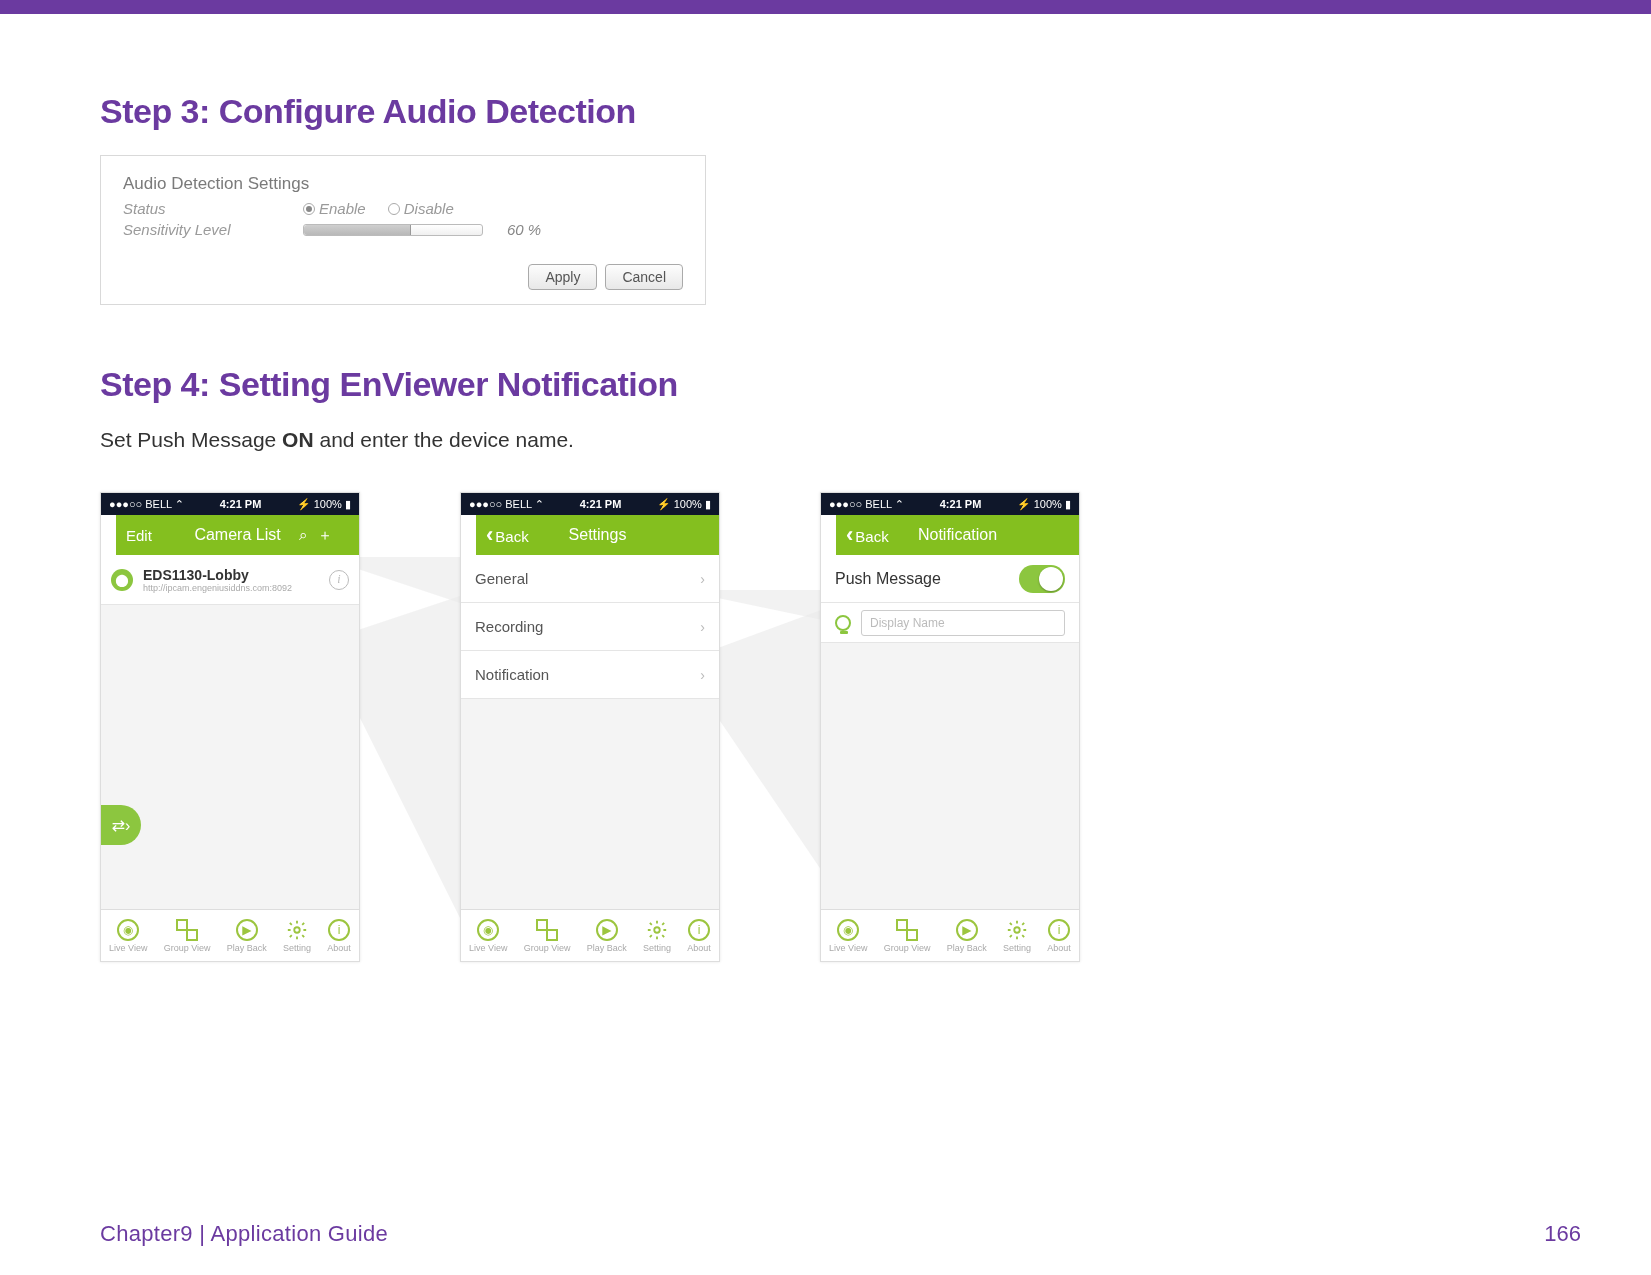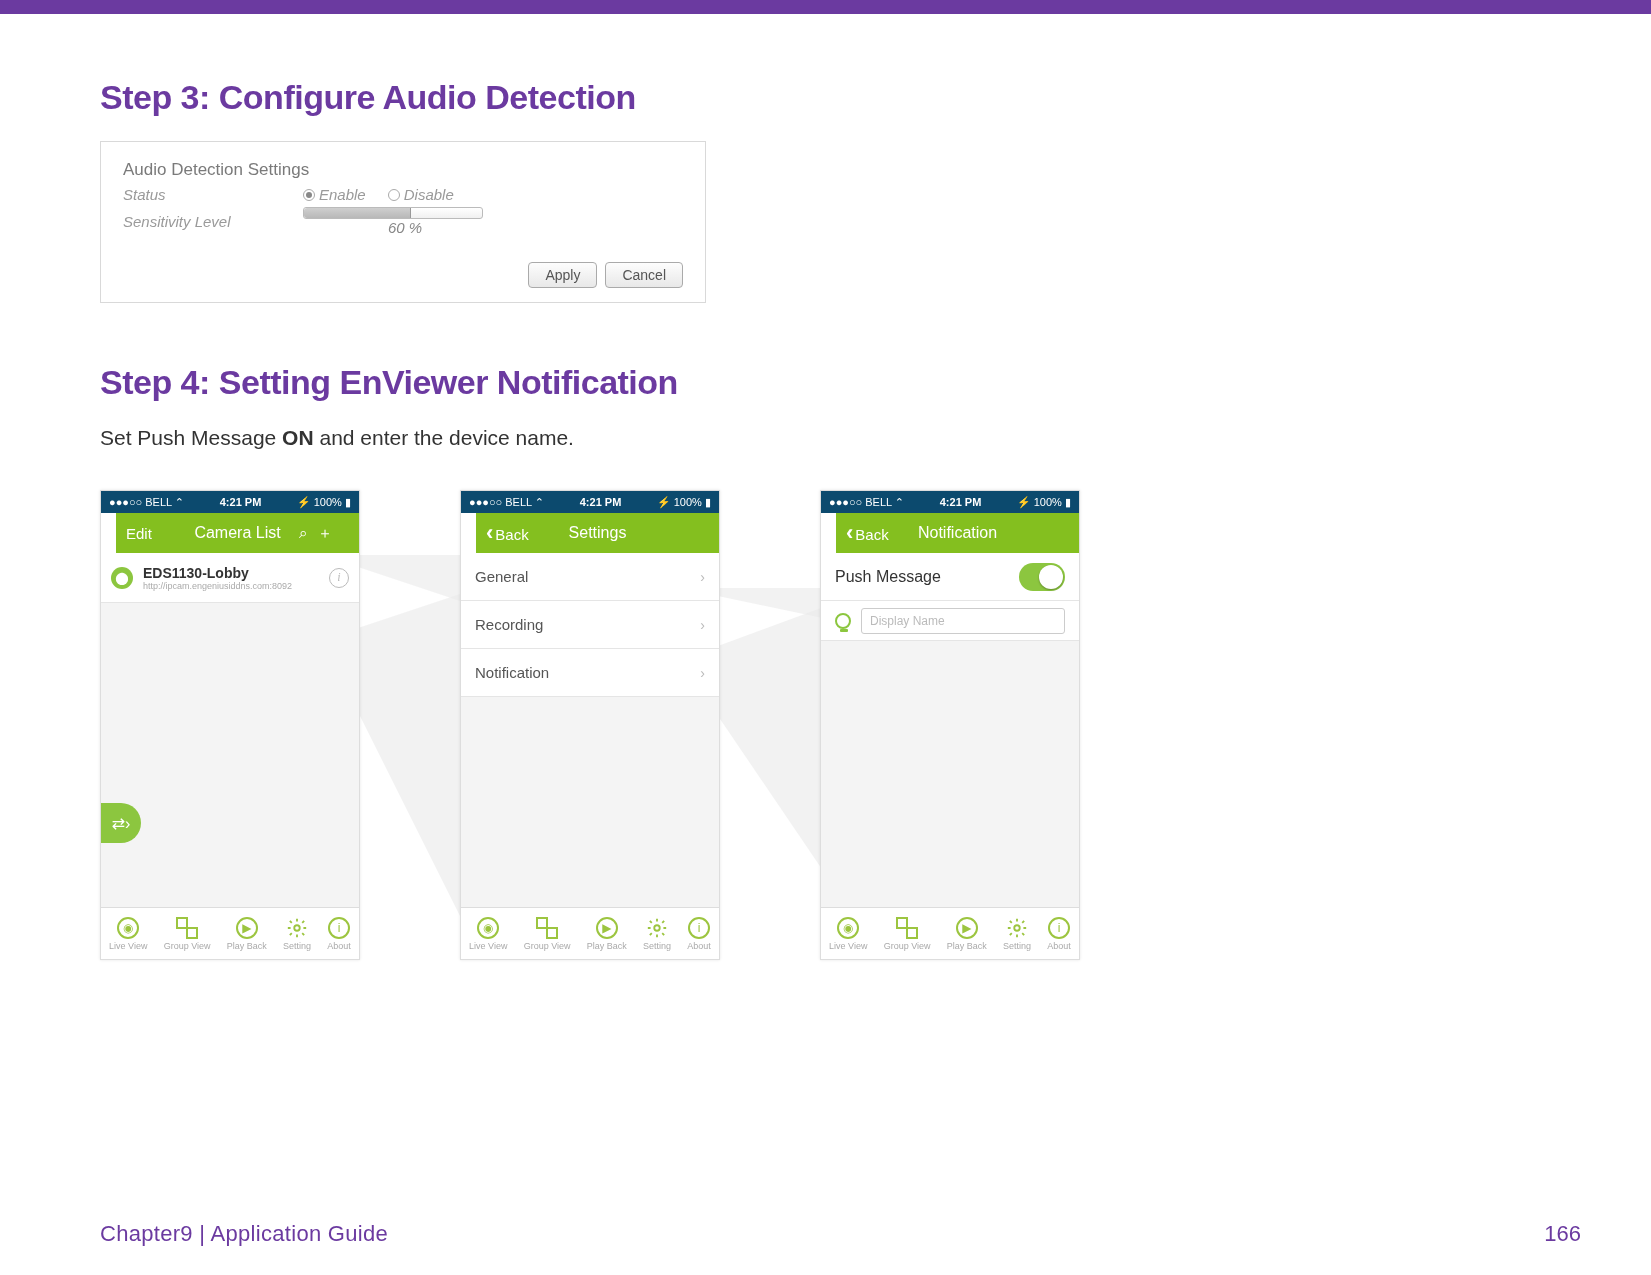--- a/index.html
+++ b/index.html
@@ -20,21 +20,21 @@
   .page {
     position: absolute;
     top: 40px;
     left: 100px;
     right: 70px;
   }
   h2.step {
     color: #6b3aa0;
     font-size: 34px;
     font-weight: 700;
-    margin-top: 38px;
+    margin-top: 52px;
     margin-bottom: 24px;
     letter-spacing: -0.5px;
   }
   .intro {
     font-size: 21px;
     color: #333;
     margin-bottom: 30px;
   }
   .intro .crumb {
     color: #6b3aa0;
@@ -74,21 +74,21 @@
     width: 12px; height: 12px; border-radius: 50%;
     border: 1px solid #aaa; display: inline-block;
     margin-right: 4px; vertical-align: middle;
     position: relative;
   }
   .radio-dot.on::after {
     content:""; position:absolute; top:2px; left:2px;
     width:6px; height:6px; border-radius:50%; background:#888;
   }
   .radio-lbl { margin-right: 22px; vertical-align: middle; }
-  .slider-wrap { display:flex; align-items:center;flex-direction:column; }
+  .slider-wrap { display:flex; align-items:center; }
   .slider-track {
     width: 180px; height: 12px;
     border: 1px solid #bbb;
     border-radius: 3px;
     background: linear-gradient(#fff,#f0f0f0);
     position: relative;
     margin-right: 24px;
   }
   .slider-fill {
     position:absolute; top:0; bottom:0; left:0;
@@ -122,21 +122,21 @@
     height: 470px;
     border: 1px solid #ddd;
     background: #fff;
     display:flex; flex-direction:column;
     box-shadow: 0 0 3px rgba(0,0,0,0.1);
     position: relative;
     z-index: 2;
   }
   .status-bar {
     height: 22px;
-    background: #0c4a6e;
+    background: #0f172a;
     color:#fff;
     font-size: 11px;
     display:flex; justify-content:space-between; align-items:center;
     padding: 0 8px;
   }
   .status-bar .time { font-weight:600; }
   .nav-bar {
     height: 40px;
     background: #84bf1f;
     color:#fff;

